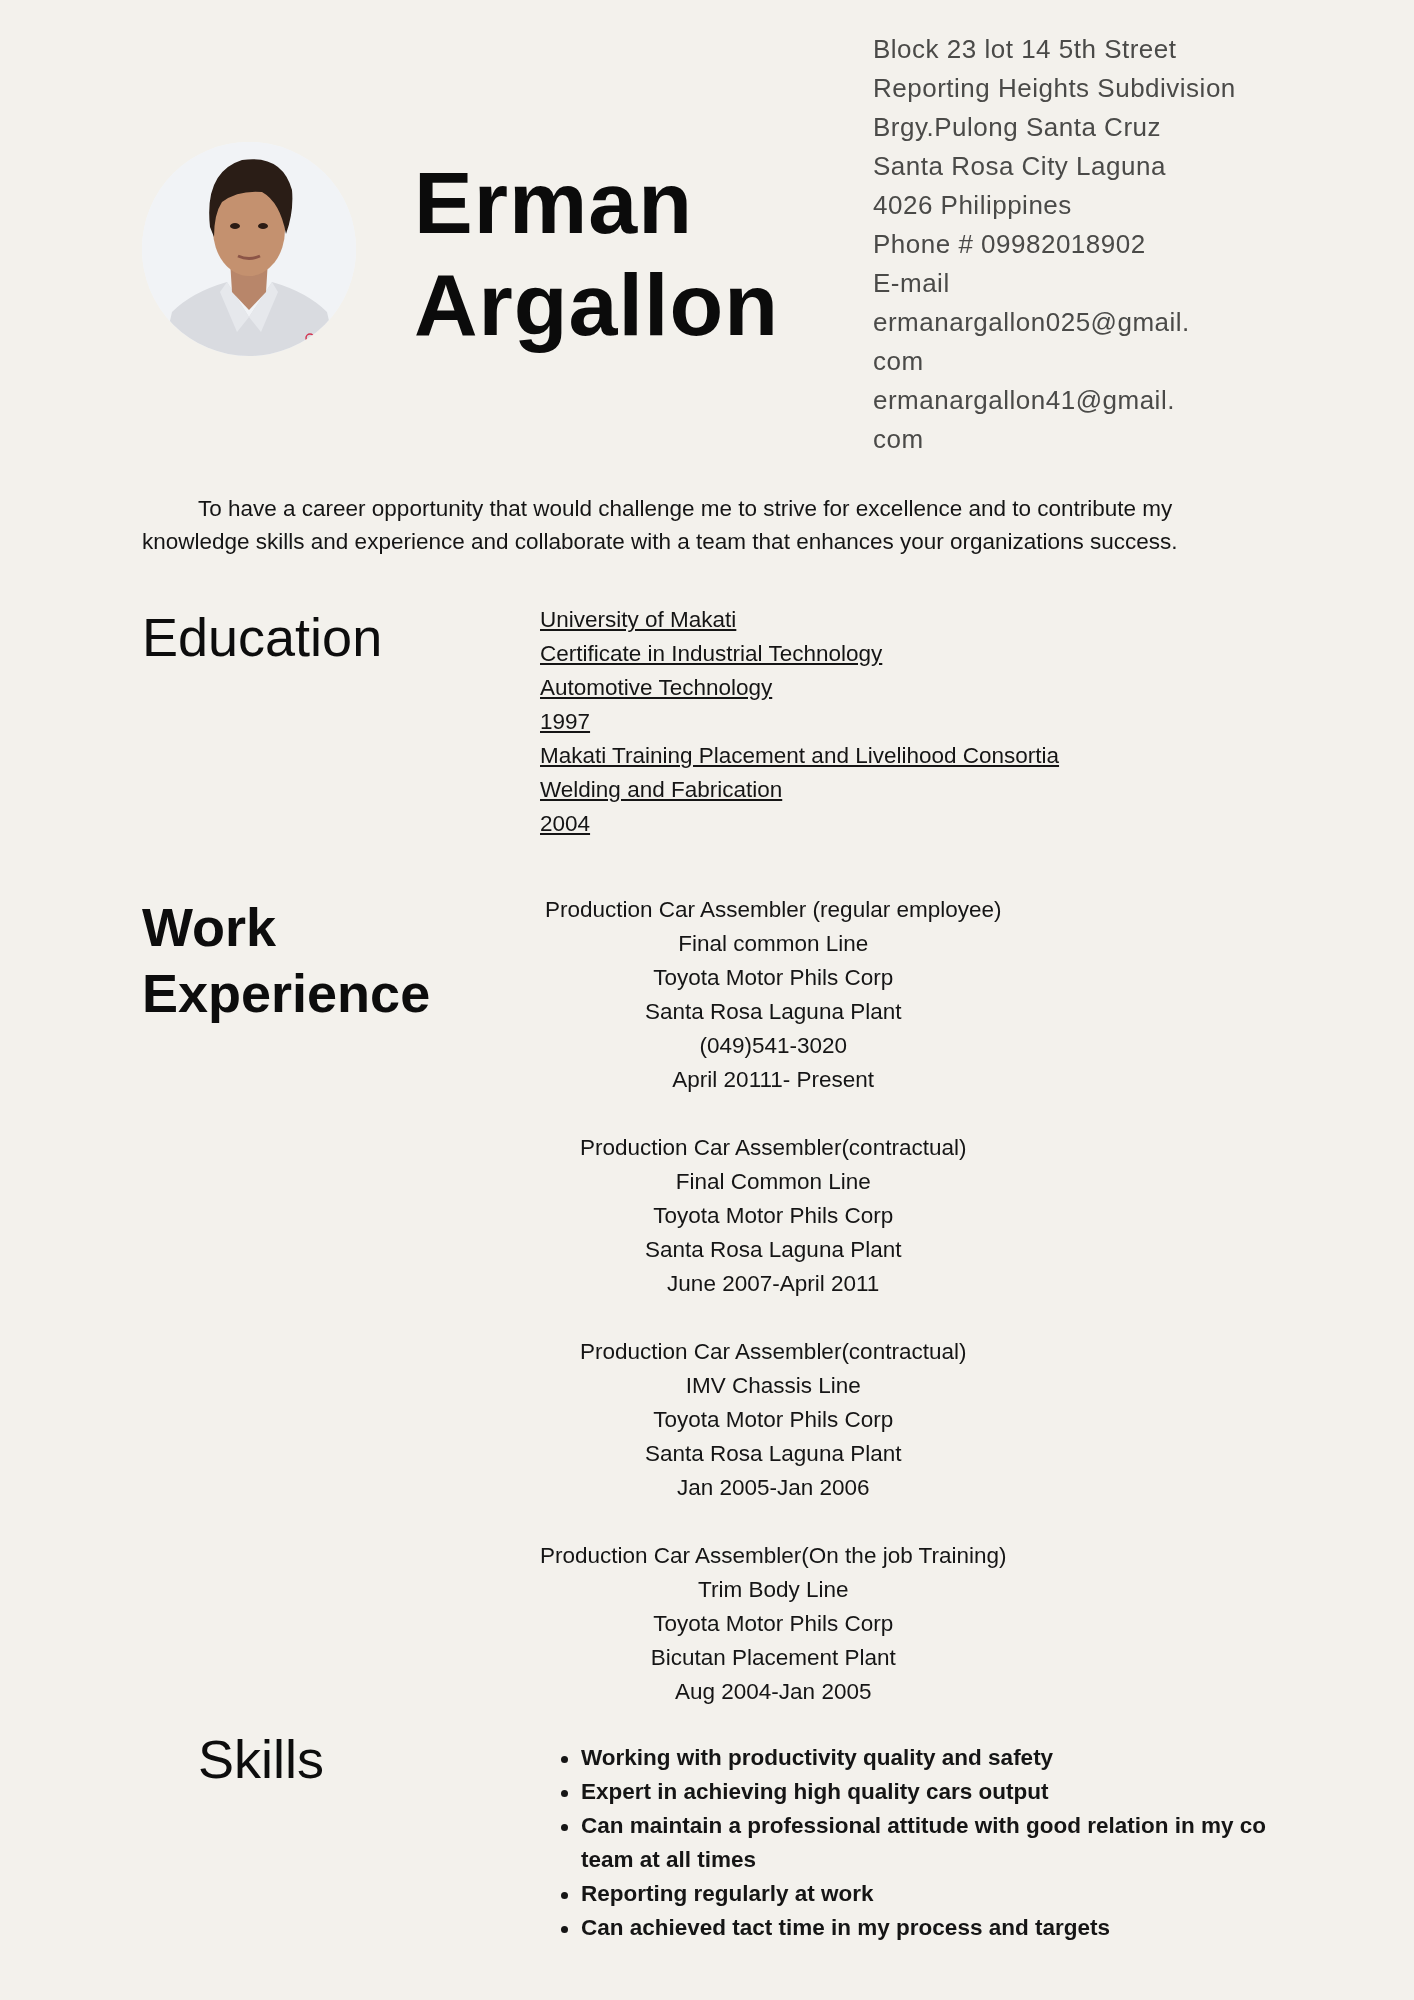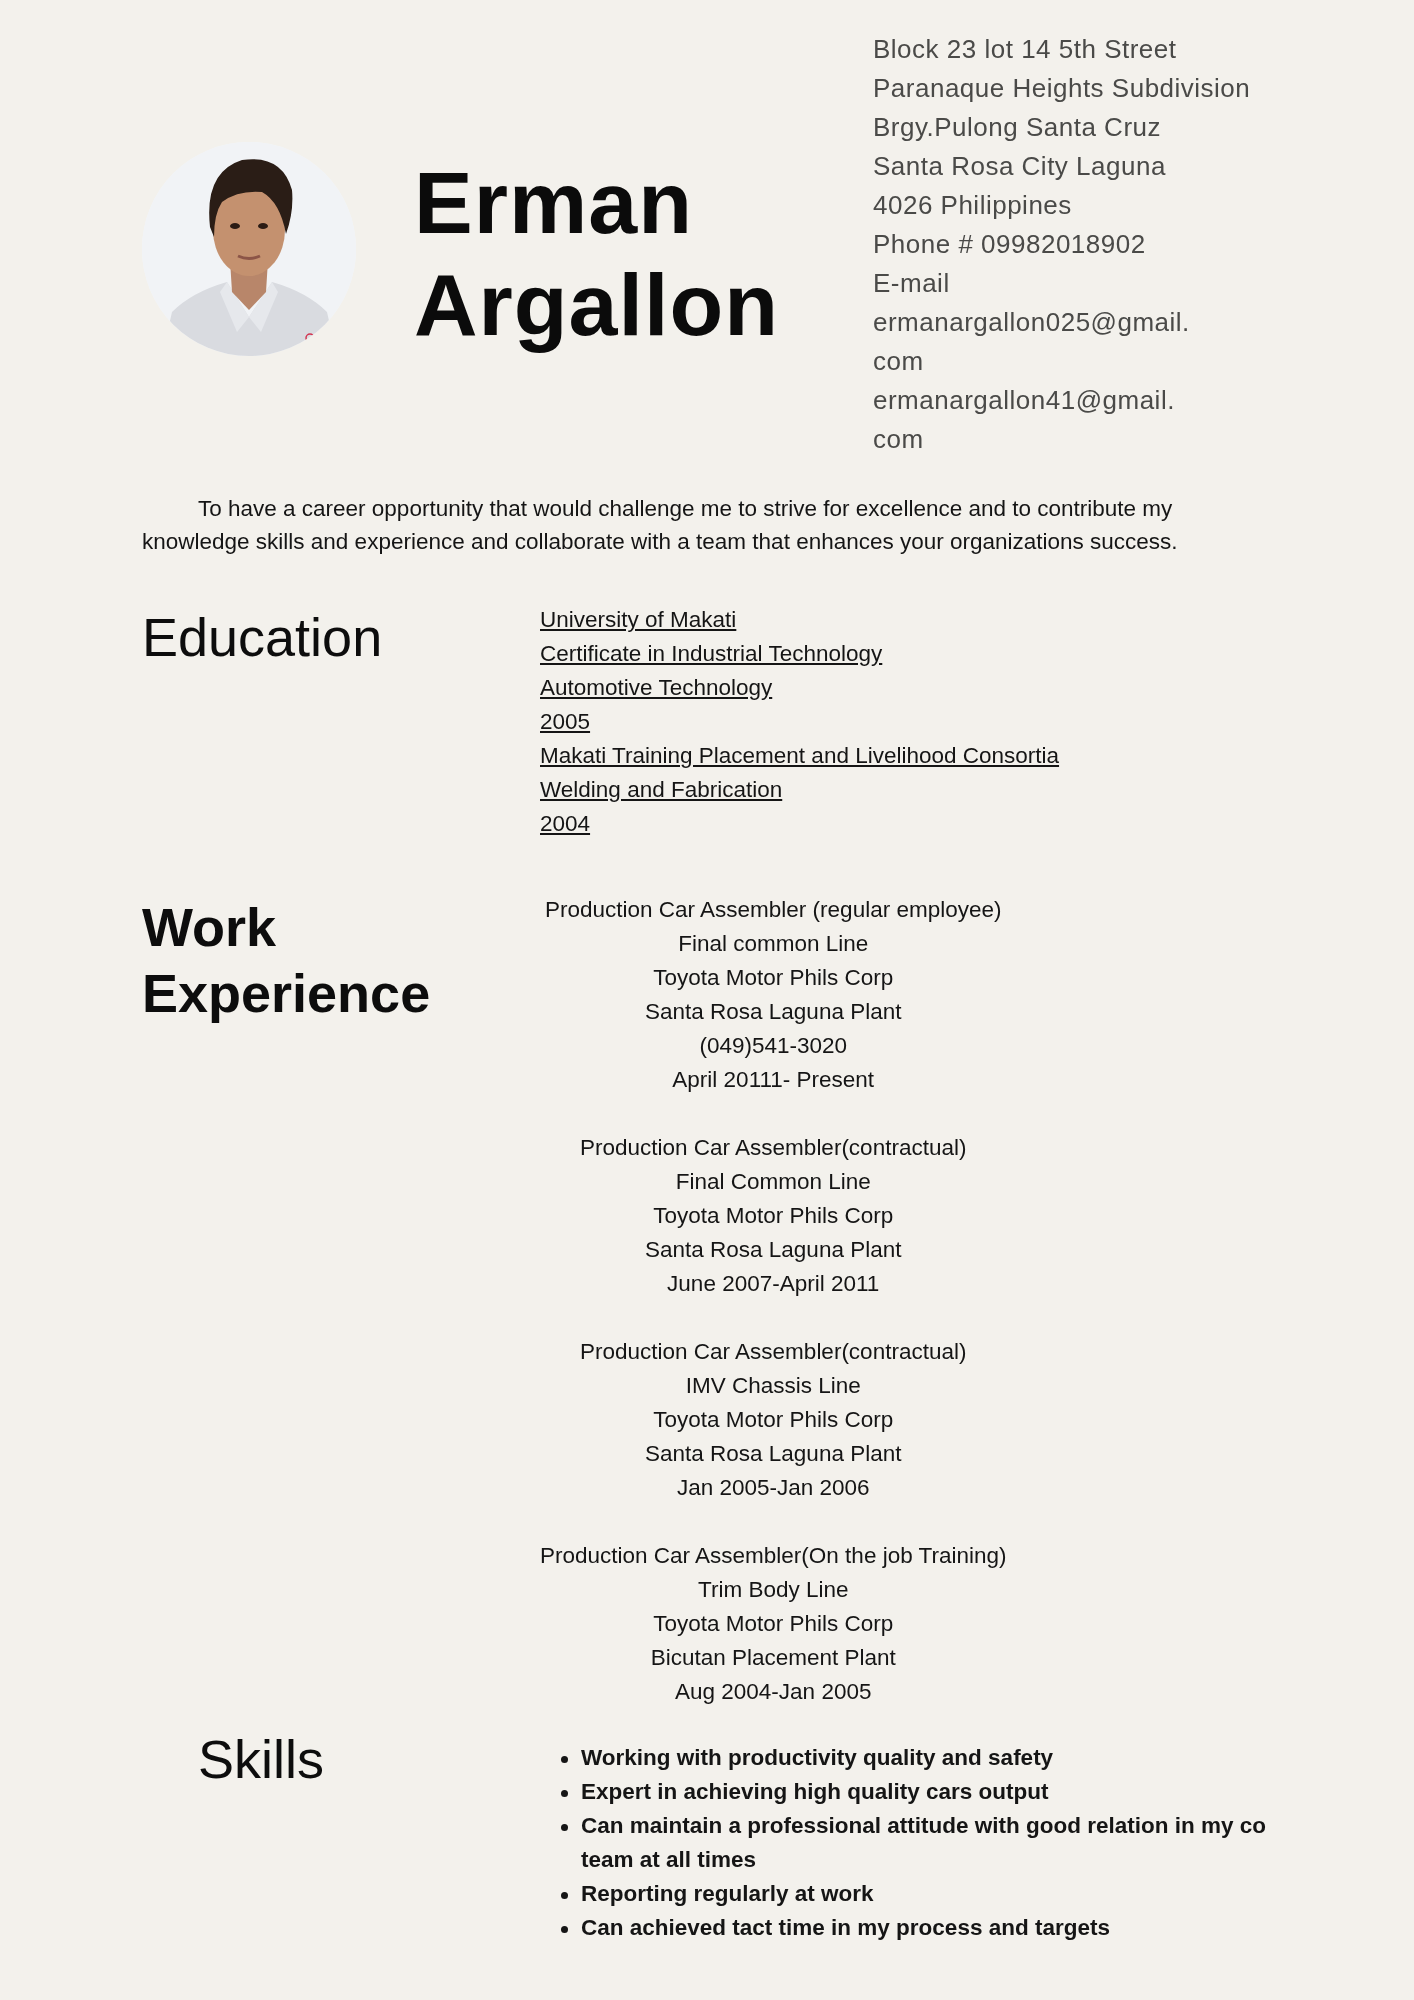--- a/index.html
+++ b/index.html
@@ -79,40 +79,40 @@
   </svg>
 </div>
 
 <div class="name">
   <div>Erman</div>
   <div>Argallon</div>
 </div>
 
 <div class="contact">
   <div>Block 23 lot 14 5th Street</div>
-  <div>Paranaque Heights Subdivision</div>
+  <div>Reporting Heights Subdivision</div>
   <div>Brgy.Pulong Santa Cruz</div>
   <div>Santa Rosa City Laguna</div>
   <div>4026 Philippines</div>
   <div>Phone # 09982018902</div>
   <div>E-mail</div>
   <div>ermanargallon025@gmail.</div>
   <div>com</div>
   <div>ermanargallon41@gmail.</div>
   <div>com</div>
 </div>
 
 <div class="objective">To have a career opportunity that would challenge me to strive for excellence and to contribute my knowledge skills and experience and collaborate with a team that enhances your organizations success.</div>
 
 <div class="section-title" style="top:604px;">Education</div>
 <div class="section-body" style="top:603px;text-decoration:underline;">
   <div>University of Makati</div>
   <div>Certificate in Industrial Technology</div>
   <div>Automotive Technology</div>
-  <div>2005</div>
+  <div>1997</div>
   <div>Makati Training Placement and Livelihood Consortia</div>
   <div>Welding and Fabrication</div>
   <div>2004</div>
 </div>
 
 <div class="section-title" style="top:894px;font-weight:bold;">
   <div>Work</div>
   <div>Experience</div>
 </div>
 <div class="section-body" style="top:893px;">

